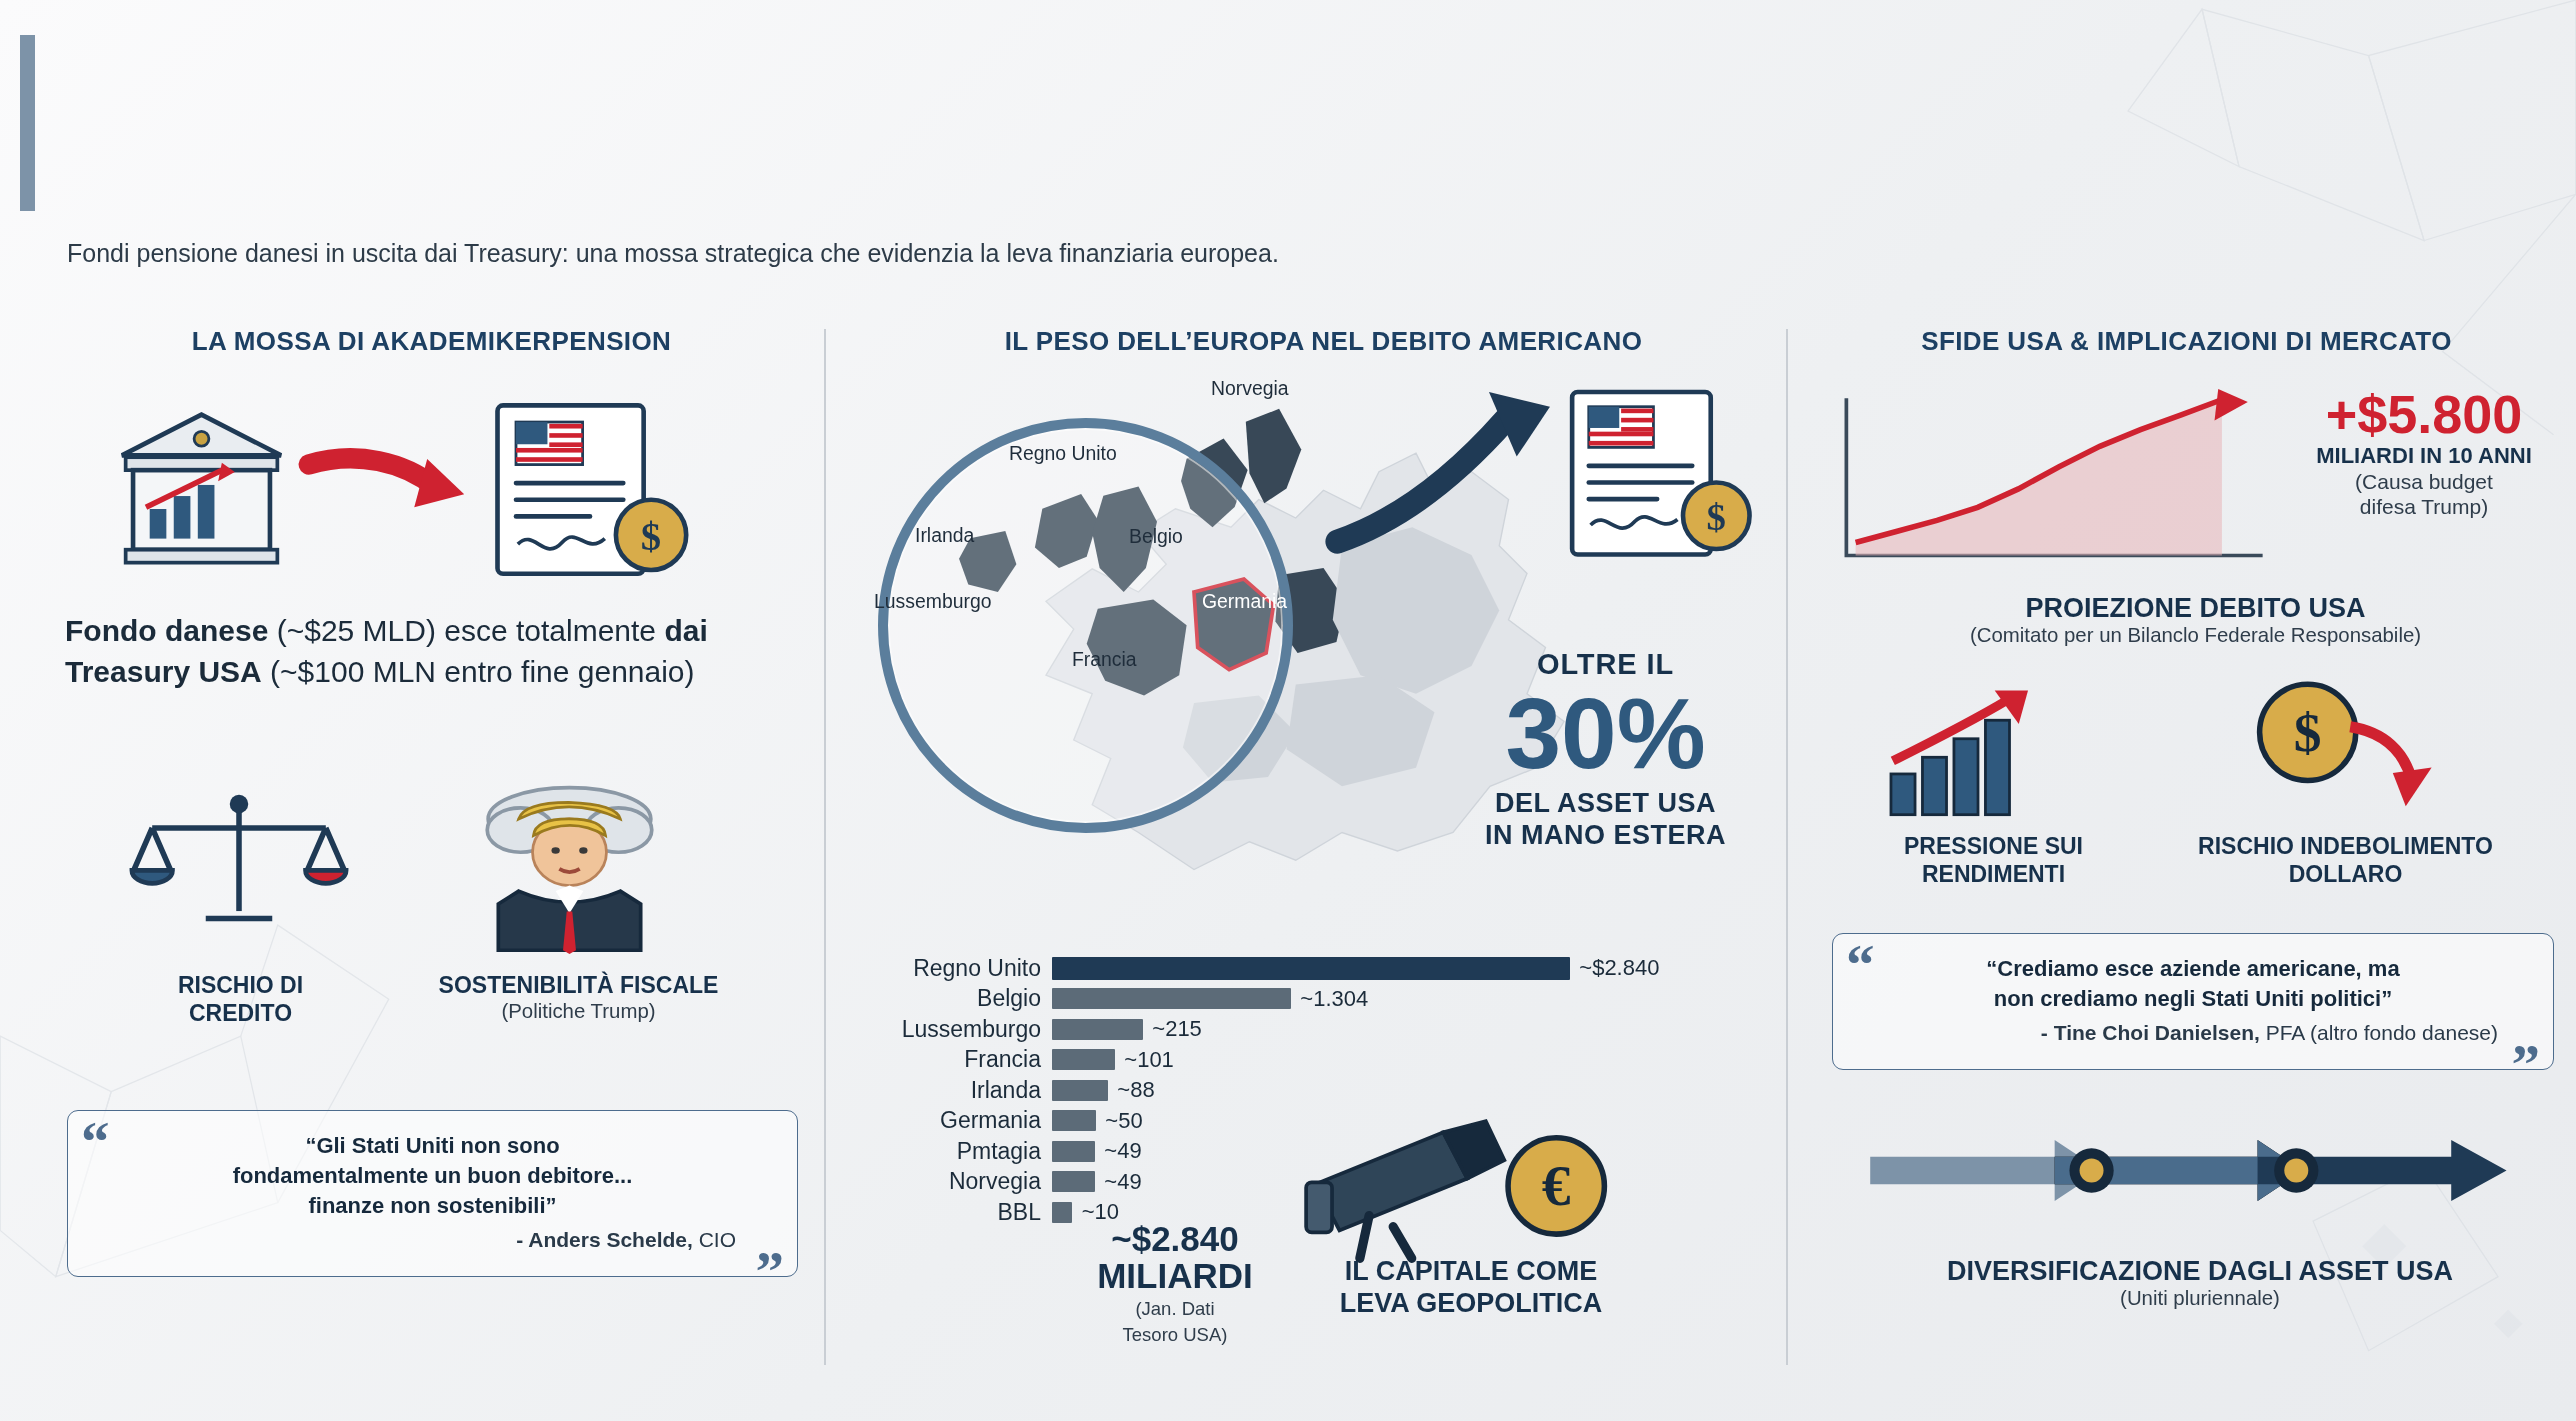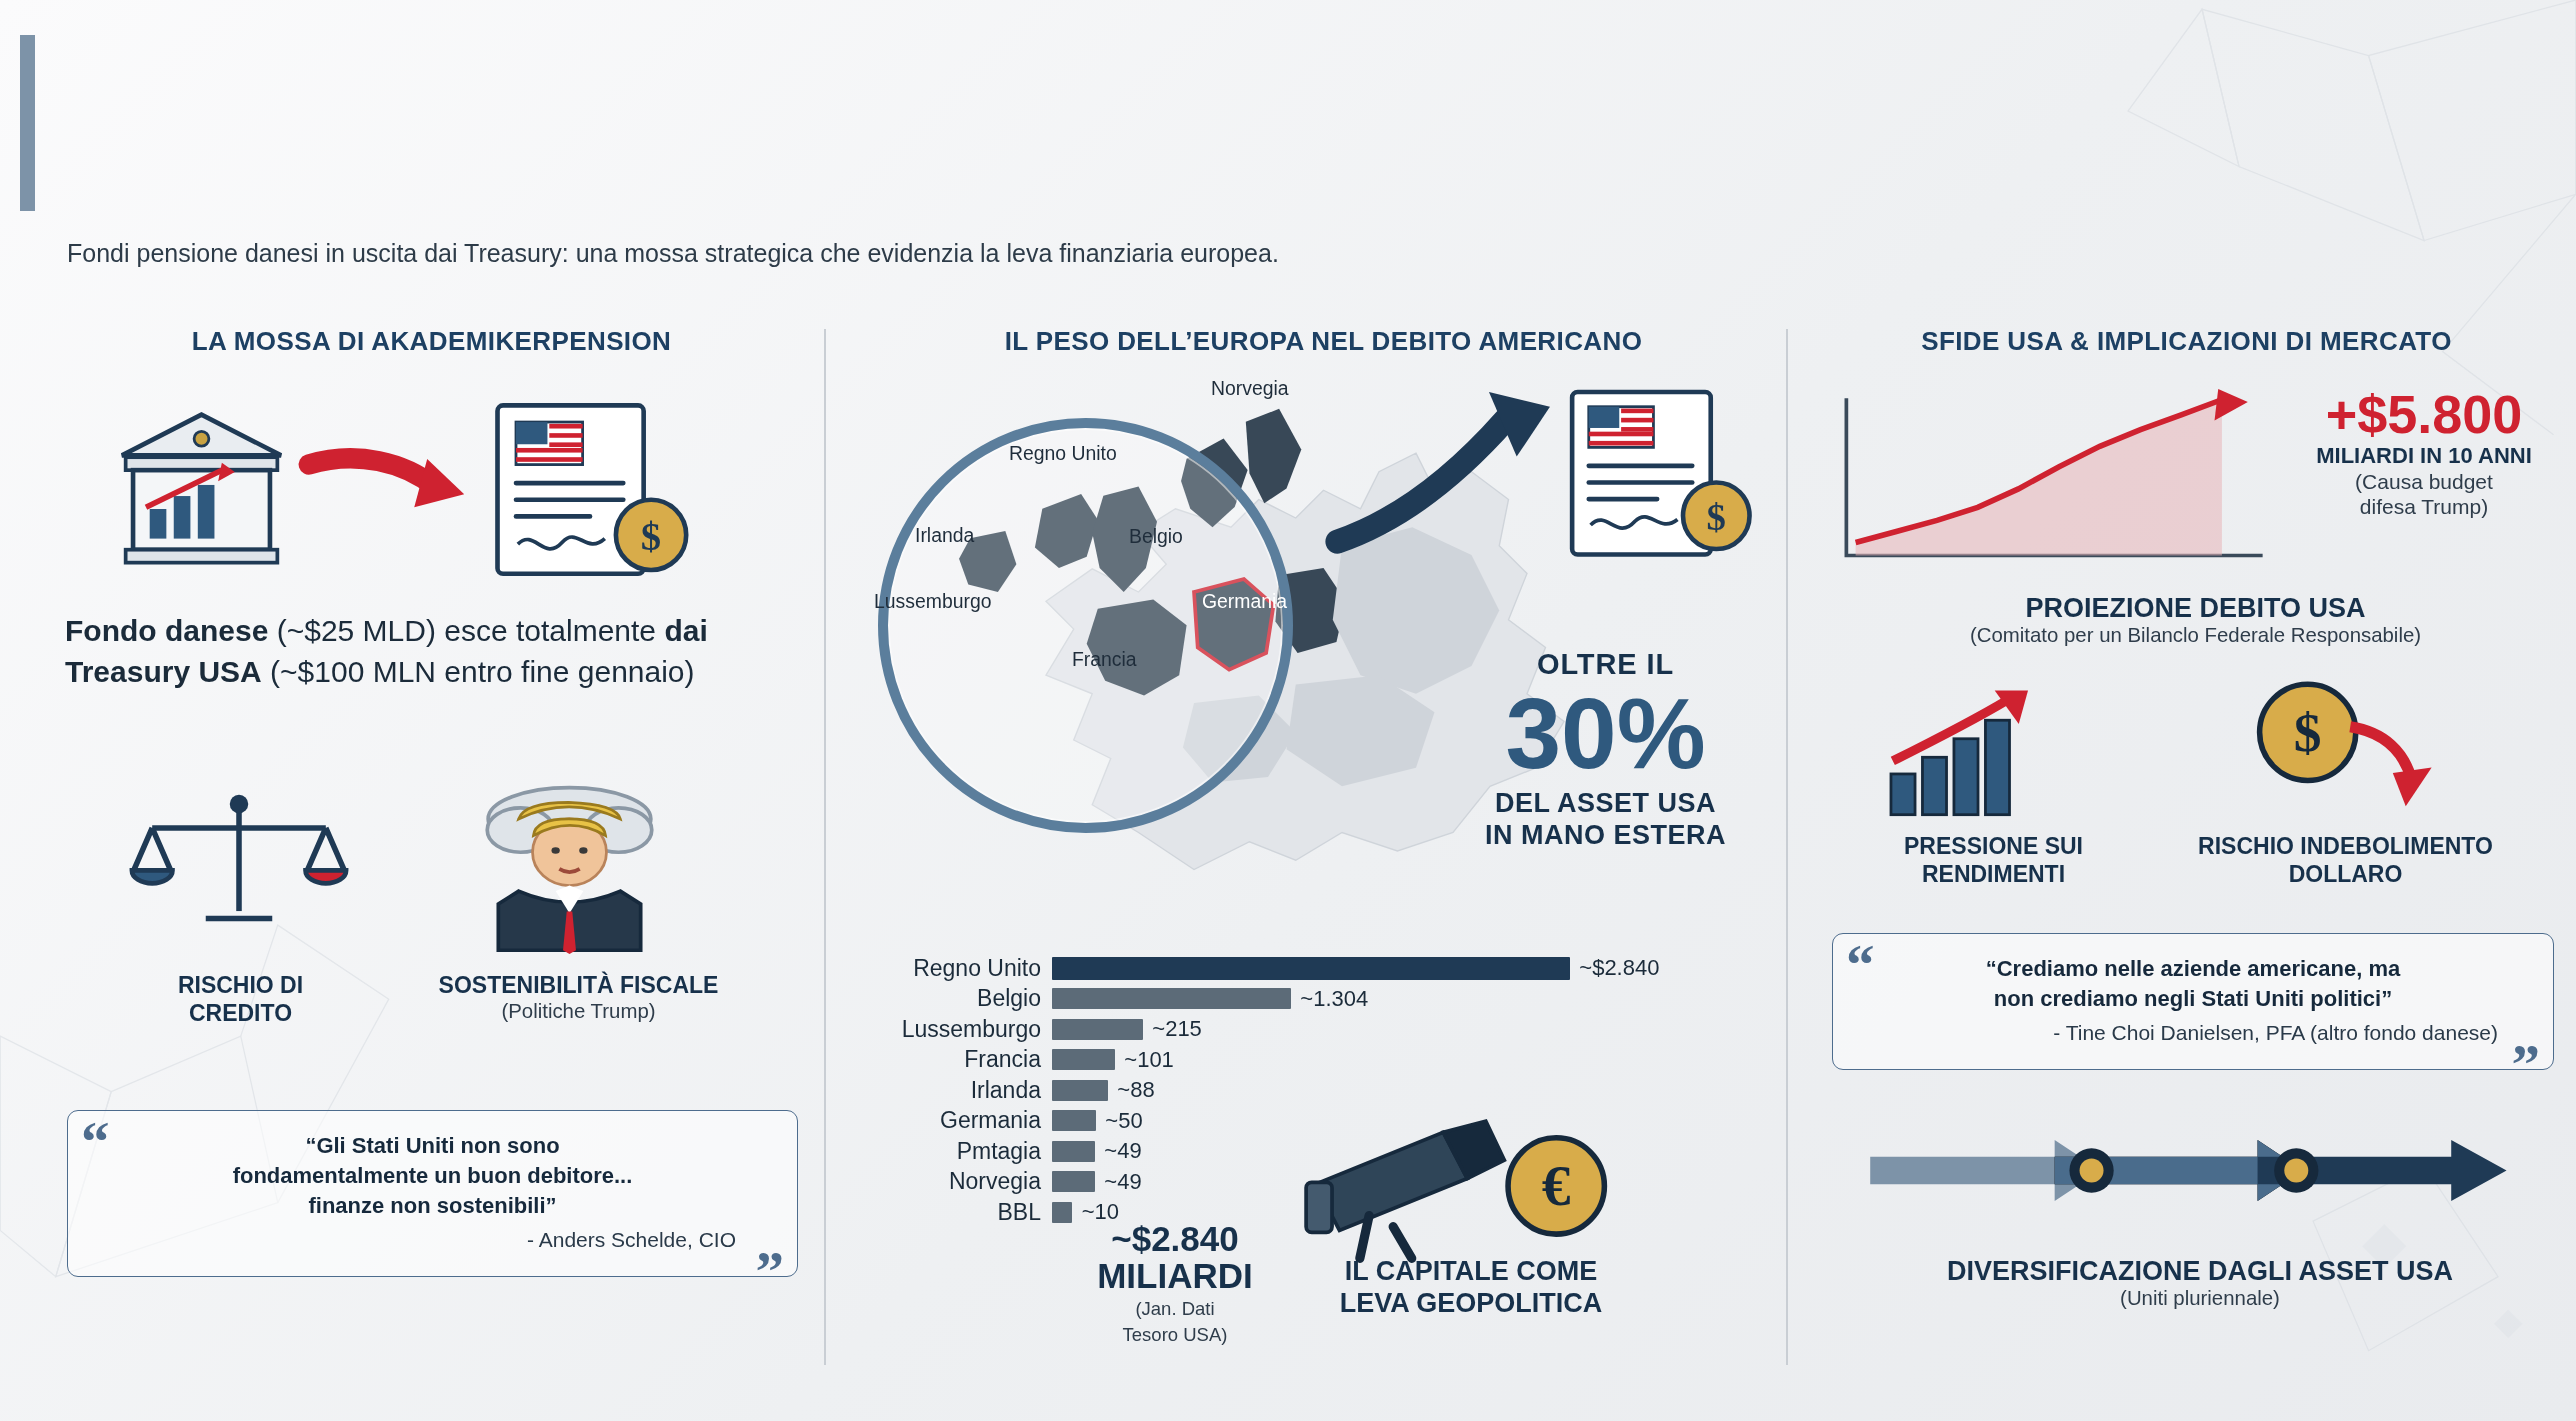--- a/index.html
+++ b/index.html
@@ -77,21 +77,21 @@
     position: absolute; font-size: 57px; color: #4d6c8d;
     font-family: "Liberation Serif", serif; font-weight: bold;
     line-height: 1;
   }
   .quote .qm-tl { left: 13px; top: 1.9px; }
   .quote .qm-br { right: 13px; bottom: -24px; }
   .quote-text {
     font-size: 22px; font-weight: bold; color: #16293c; line-height: 1.35;
   }
   .quote-attr { font-size: 21px; color: #2a3a49; text-align: right; margin-top: 7.4px; }
-  .quote-attr .b { font-weight: normal; }
+  .quote-attr .b { font-weight: bold; }
 
   
   .map-wrap { position: absolute; left: 861px; top: 370px; width: 925px; height: 518px; }
   .map-bg { position:absolute; inset:0; }
   .lens {
     position: absolute; left: 16.7px; top: 48px; width: 415px; height: 415px;
     border: 10.2px solid #5b7e9c; border-radius: 50%;
     background: rgba(255,255,255,0.22);
     box-shadow: 0 0 0 1.9px rgba(255,255,255,0.5) inset;
   }
@@ -489,21 +489,21 @@
   </div>
   <div style="position:absolute; left:2128px; top:833px; width:435px;">
     <div class="cap-label">RISCHIO INDEBOLIMENTO</div>
     <div class="cap-label">DOLLARO</div>
   </div>
 
   <div class="quote" style="left:1832px; top:933px; width:722px;">
     <span class="qmark qm-tl">“</span>
     <span class="qmark qm-br">”</span>
     <div class="quote-text center" style="padding:0 31px;">
-      <div>“Crediamo nelle aziende americane, ma</div>
+      <div>“Crediamo esce aziende americane, ma</div>
       <div>non crediamo negli Stati Uniti politici”</div>
     </div>
     <div class="quote-attr center" style="padding:0 31px;">
       <span class="b">- Tine Choi Danielsen,</span>
       <span>PFA (altro fondo danese)</span>
     </div>
   </div>
 
   <svg class="arrow-row" viewBox="0 0 700 90">
     <g>

